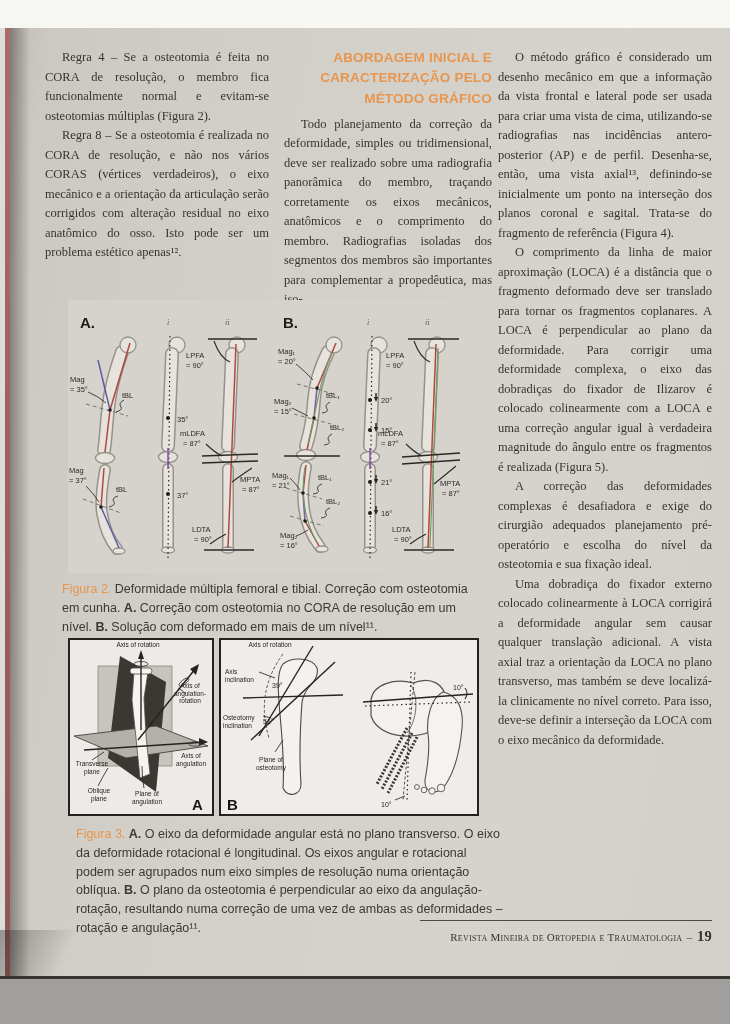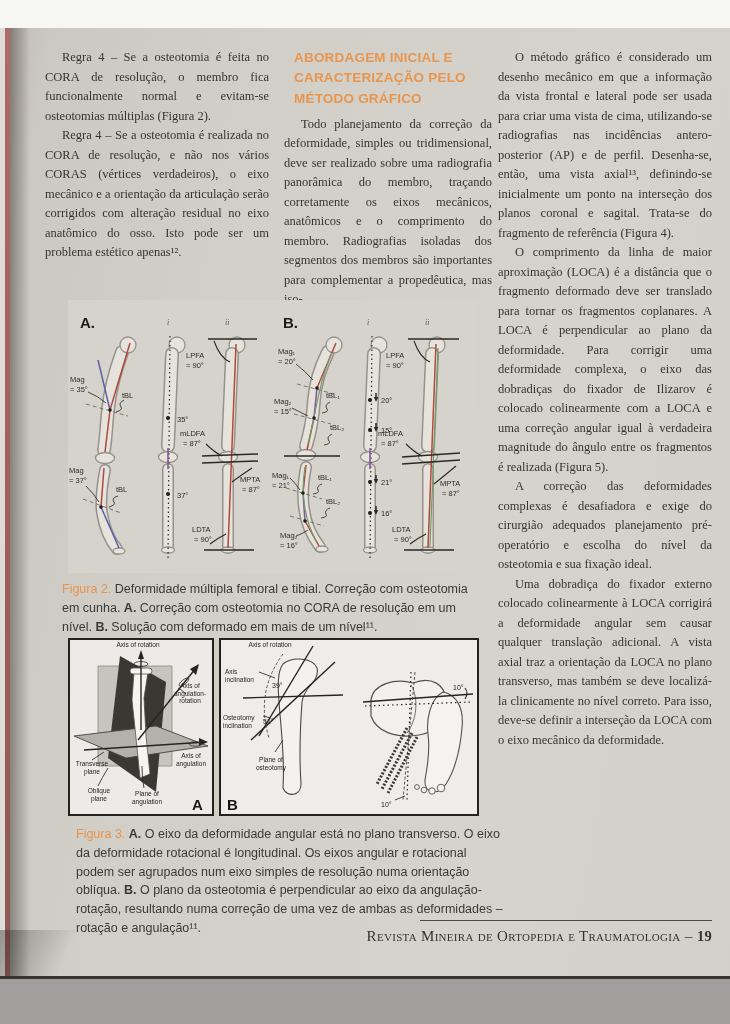--- a/index.html
+++ b/index.html
@@ -18,37 +18,37 @@
         background:linear-gradient(115deg,rgba(40,37,33,.4),rgba(40,37,33,0) 70%)}
   .scan-bottom{position:absolute;left:0;top:976px;width:730px;height:48px;
         background:#a09f9d;border-top:3px solid #37352f}
 
   .col{position:absolute;top:20px;font-size:12.5px;line-height:1.56;color:#37342e;text-align:justify}
   .col p{margin:0;text-indent:1.35em}
   .col p.noind{text-indent:0}
   .col1{left:45px;width:224px;height:252px;overflow:hidden}
   .col2{left:284px;width:208px;height:252px;overflow:hidden}
   .col3{left:498px;width:214px}
-  .heading{margin:0 0 6px 10px;font:600 13.5px/1.5 "Liberation Sans",sans-serif;
-        color:#e8964e;letter-spacing:.2px;text-align:left}
+  .heading{margin:0 0 6px 4px;font:600 13.5px/1.5 "Liberation Sans",sans-serif;
+        color:#e8964e;letter-spacing:.2px;text-align:right}
 
   .fig2{position:absolute;left:68px;top:272px;width:410px;height:273px}
   .fig3a{position:absolute;left:68px;top:610px;width:146px;height:178px}
   .fig3b{position:absolute;left:219px;top:610px;width:260px;height:178px}
 
   .caption{position:absolute;font:12.5px/1.5 "Liberation Sans",sans-serif;color:#3b3934;text-align:left}
   .cap2{left:62px;top:552px;width:424px}
   .cap3{left:76px;top:797px;width:432px}
   .fig-label{color:#e8944a;font-weight:normal}
   .caption b{font-weight:bold}
 
   .footer-rule{position:absolute;left:420px;top:892px;width:292px;border-top:1.5px solid #4c4a45}
   .footer{position:absolute;right:18px;top:899px;color:#35332e;
         font-variant:small-caps;letter-spacing:.3px}
-  .journal,.dash{font-size:15px}
+  .journal,.dash{font-size:11px}
   .pageno{font-size:14.5px;font-weight:bold}
 
   
   .bo{stroke:#96928b;stroke-width:14;fill:none;stroke-linecap:round;stroke-linejoin:round}
   .bi{stroke:#e6e3dc;stroke-width:11;fill:none;stroke-linecap:round;stroke-linejoin:round}
   .bo2{stroke:#96928b;stroke-width:12;fill:none;stroke-linecap:round;stroke-linejoin:round}
   .bi2{stroke:#e6e3dc;stroke-width:9;fill:none;stroke-linecap:round;stroke-linejoin:round}
   .bf{fill:#e6e3dc;stroke:#96928b;stroke-width:1.3}
   .lr{stroke:#b0483e;stroke-width:1.5;fill:none}
   .lb{stroke:#5b5fa8;stroke-width:1.5;fill:none}
@@ -78,21 +78,21 @@
 </style>
 </head>
 <body>
 
 <div class="scan-top"></div>
 
 <div class="page">
 
   <div class="col col1">
     <p>Regra 4 – Se a osteotomia é feita no CORA de resolução, o membro fica funcionalmente normal e evitam-se osteotomias múltiplas (Figura 2).</p>
-    <p>Regra 4 – Se a osteotomia é realizada no CORA de resolução, e não nos vários CORAS (vértices verdadeiros), o eixo mecânico e a orientação da articulação serão corrigidos com alteração residual no eixo anatômico do osso. Isto pode ser um problema estético apenas¹².</p>
+    <p>Regra 8 – Se a osteotomia é realizada no CORA de resolução, e não nos vários CORAS (vértices verdadeiros), o eixo mecânico e a orientação da articulação serão corrigidos com alteração residual no eixo anatômico do osso. Isto pode ser um problema estético apenas¹².</p>
   </div>
 
   <div class="col col2">
     <h2 class="heading">ABORDAGEM INICIAL E CARACTERIZAÇÃO PELO MÉTODO GRÁFICO</h2>
     <p>Todo planejamento da correção da deformidade, simples ou tridimensional, deve ser realizado sobre uma radiografia panorâmica do membro, traçando corretamente os eixos mecânicos, anatômicos e o comprimento do membro. Radiografias isoladas dos segmentos dos membros são importantes para complementar a propedêutica, mas iso-</p>
   </div>
 
   <div class="col col3">
     <p>O método gráfico é considerado um desenho mecânico em que a informação da vista frontal e lateral pode ser usada para criar uma vista de cima, utilizando-se radiografias nas incidências antero-posterior (AP) e de perfil. Desenha-se, então, uma vista axial¹³, definindo-se inicialmente um ponto na interseção dos planos coronal e sagital. Trata-se do fragmento de referência (Figura 4).</p>
     <p>O comprimento da linha de maior aproximação (LOCA) é a distância que o fragmento deformado deve ser translado para tornar os fragmentos coplanares. A LOCA é perpendicular ao plano da deformidade. Para corrigir uma deformidade complexa, o eixo das dobradiças do fixador de Ilizarov é colocado colinearmente com a LOCA e uma correção angular igual à verdadeira magnitude do ângulo entre os fragmentos é realizada (Figura 5).</p>

